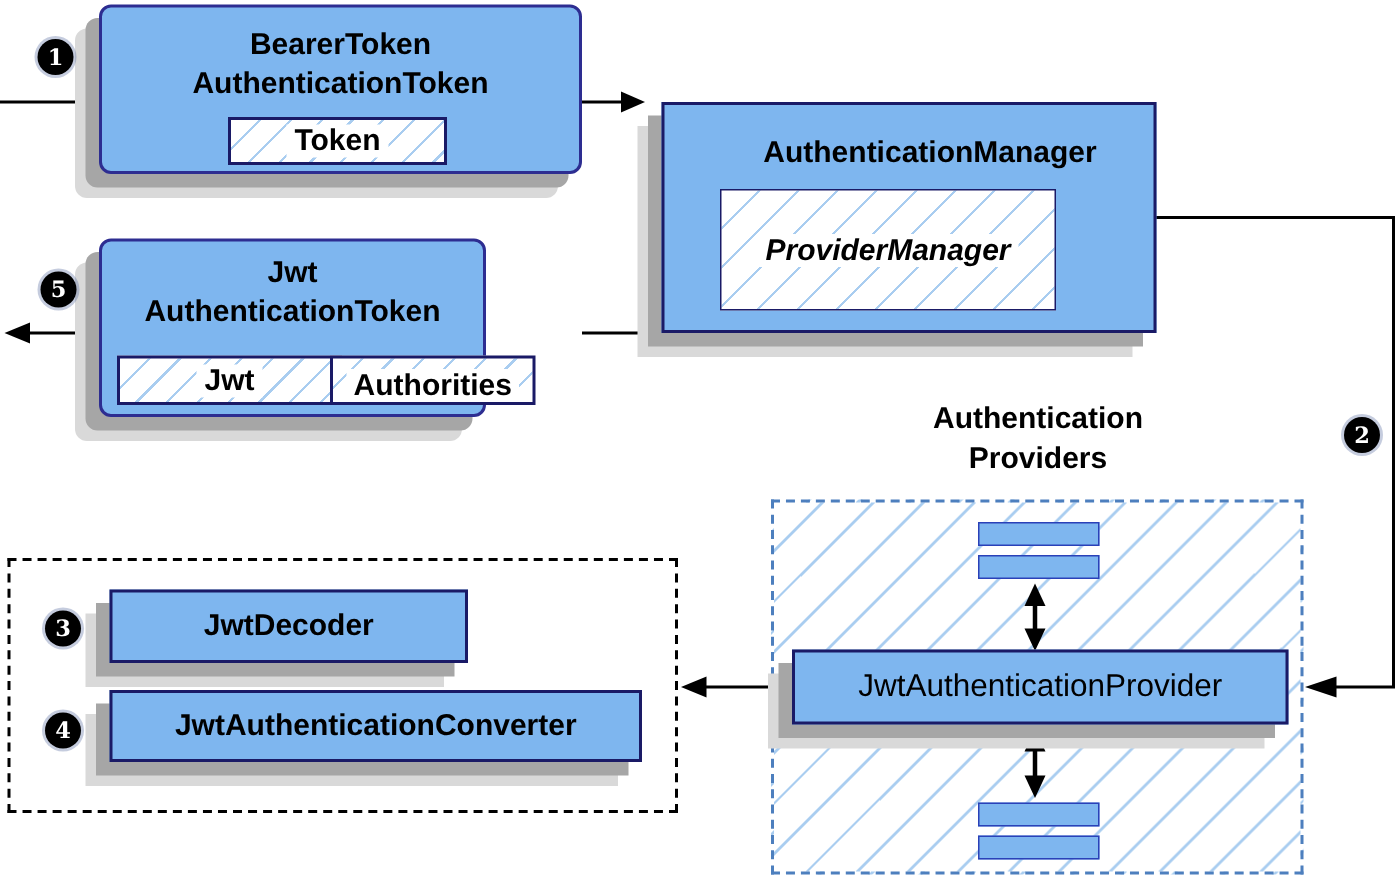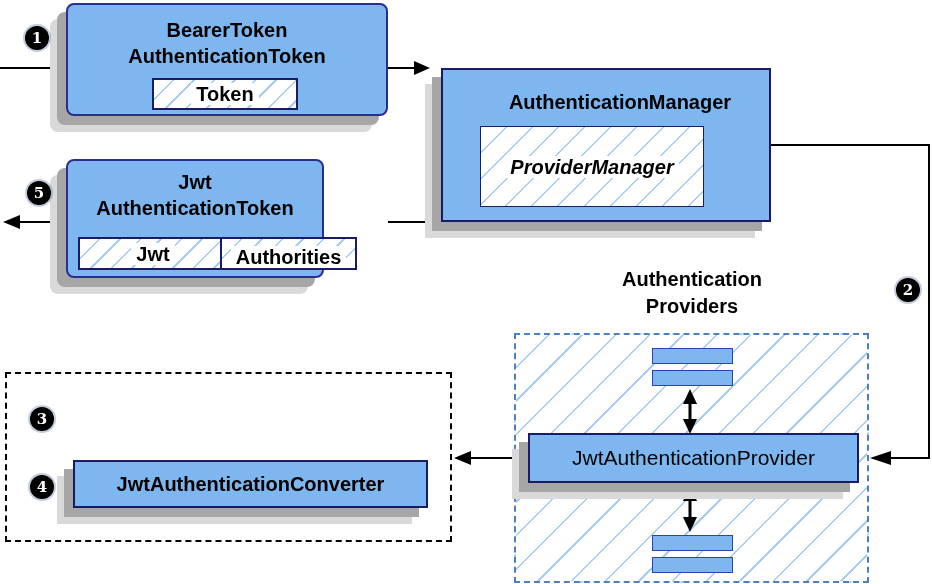--- a/index.html
+++ b/index.html
@@ -154,20 +154,21 @@
     </div>
     <div class="chip jwt-chip">
       <span>Jwt</span>
     </div>
     <div class="chip authorities-chip">
       <span>Authorities</span>
     </div>
   </div>
 
   <div class="decoder-group"></div>
+  <div class="box decoder-box">JwtDecoder</div>
   <div class="box converter-box">JwtAuthenticationConverter</div>
 
   <div class="providers-title">
     <div>Authentication</div>
     <div>Providers</div>
   </div>
 
   <div class="stack-bar bar-t1"></div>
   <div class="stack-bar bar-t2"></div>
   <div class="stack-bar bar-b1"></div>

